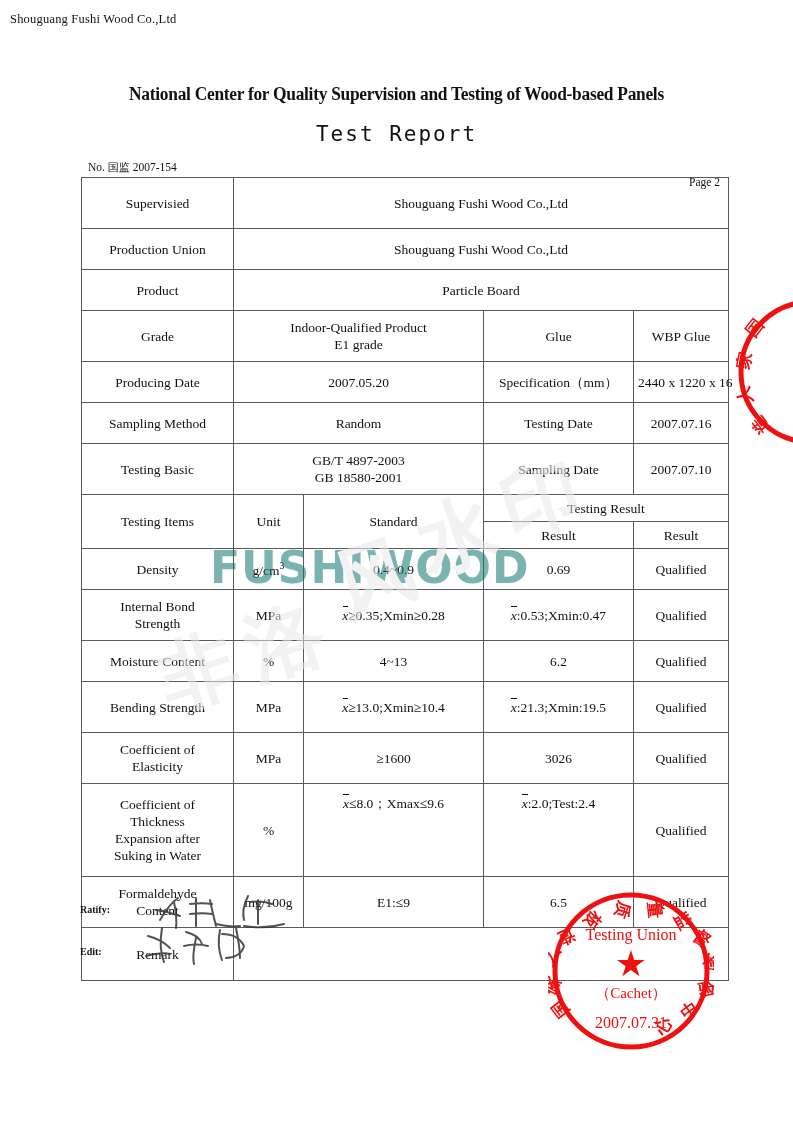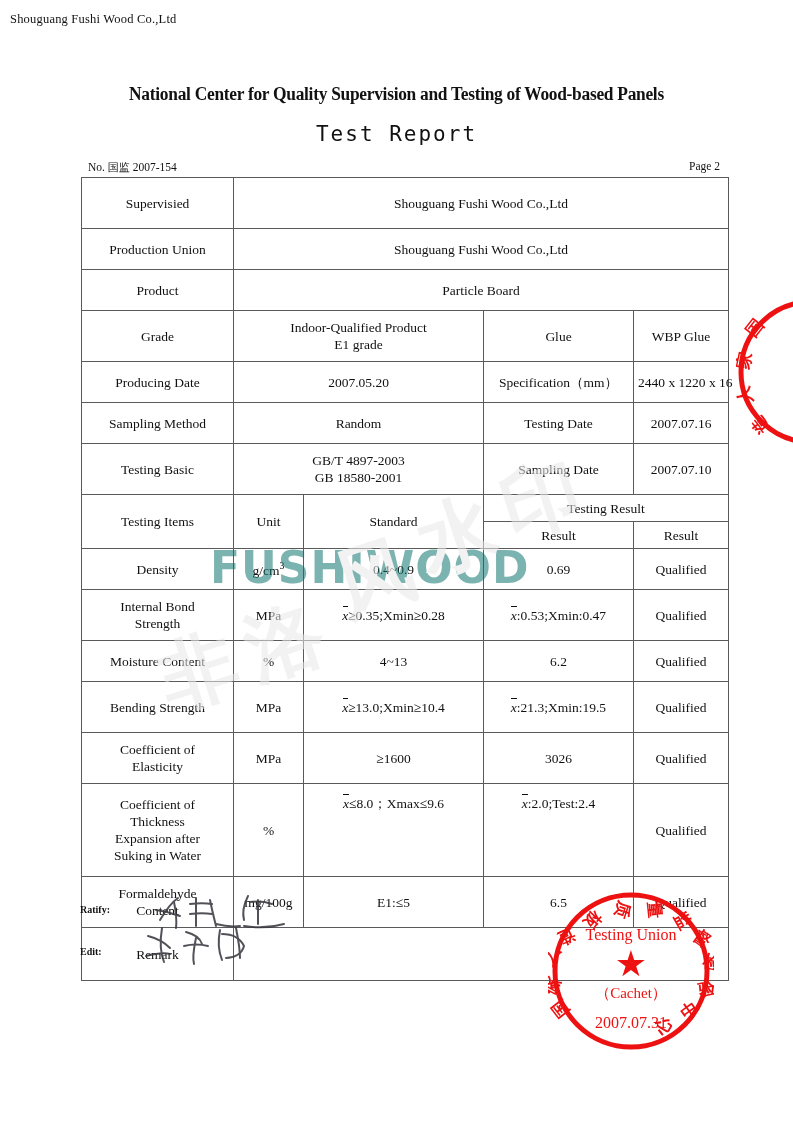--- a/index.html
+++ b/index.html
@@ -64,21 +64,21 @@
     top: 0;
     white-space: nowrap;
   }
   .meta-no .cn {
     font-family: "DejaVu Sans", sans-serif;
     font-size: 11px;
   }
   .meta-page {
     position: absolute;
     right: 0;
-    top: 0;
+    top: 16px;
     white-space: nowrap;
     margin-left: 30px;
   }
 
   
   .report-table {
     position: absolute;
     left: 81px;
     top: 177px;
     width: 647px;
@@ -330,21 +330,21 @@
       <td class="nowrap" style="vertical-align:top;padding-top:10px"><span class="xbar">x</span><span>:2.0;Test:2.4</span></td>
       <td>Qualified</td>
     </tr>
 
     <tr>
       <td class="tall">
         <span>Formaldehyde</span><br>
         <span>Content</span>
       </td>
       <td class="tall">mg/100g</td>
-      <td class="tall">E1:≤5</td>
+      <td class="tall">E1:≤9</td>
       <td class="tall">6.5</td>
       <td class="tall">Qualified</td>
     </tr>
 
     <tr>
       <td style="height:46px">Remark</td>
       <td colspan="4"></td>
     </tr>
   </tbody>
 </table>

